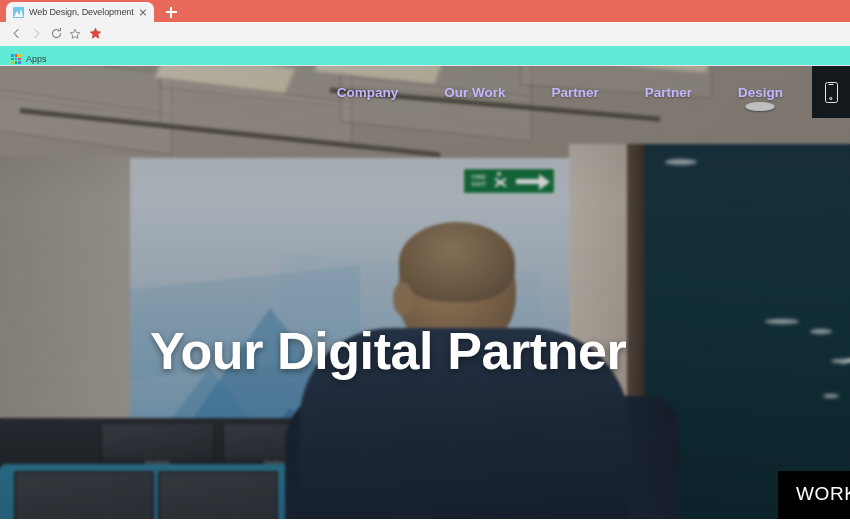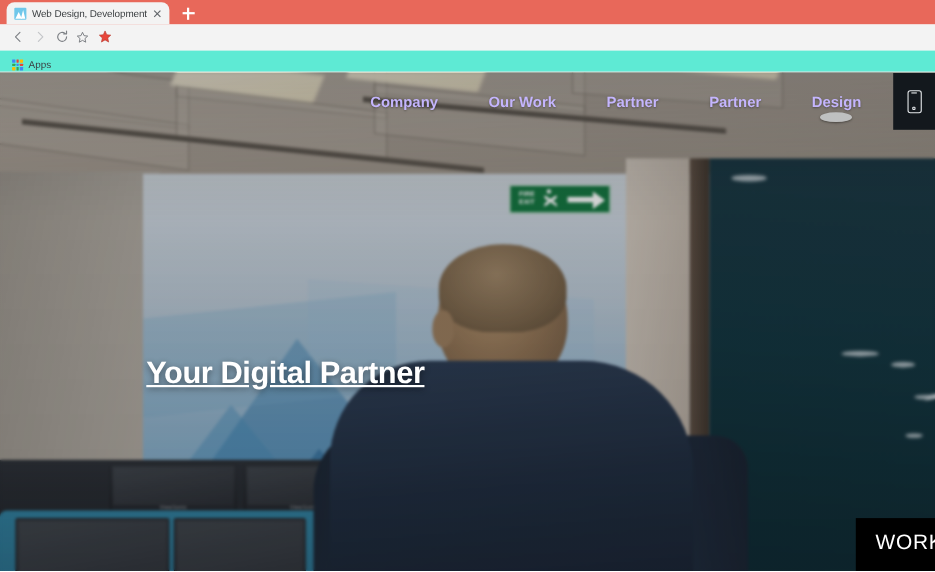--- a/index.html
+++ b/index.html
@@ -542,27 +542,26 @@
   
   .hero {
     position: absolute;
     left: 133px;
     top: 258px;
     z-index: 5;
     max-width: 560px;
   }
   .hero-title {
     color: #ffffff;
-    font-size: 28px;
+    font-size: 52px;
     font-weight: bold;
     line-height: 1.05;
     letter-spacing: -0.4px;
-    margin: 0 0 10px 0;
+    margin: 0 0 10px 17px;
     text-shadow: 0 2px 6px rgba(0,0,0,.45);
-    text-decoration: underline;
   }
   .hero-sub {
     color: #ffffff;
     font-size: 17.5px;
     line-height: 1.55;
     margin: 0;
     text-shadow: 0 1px 4px rgba(0,0,0,.5);
     max-width: 470px;
   }
 

